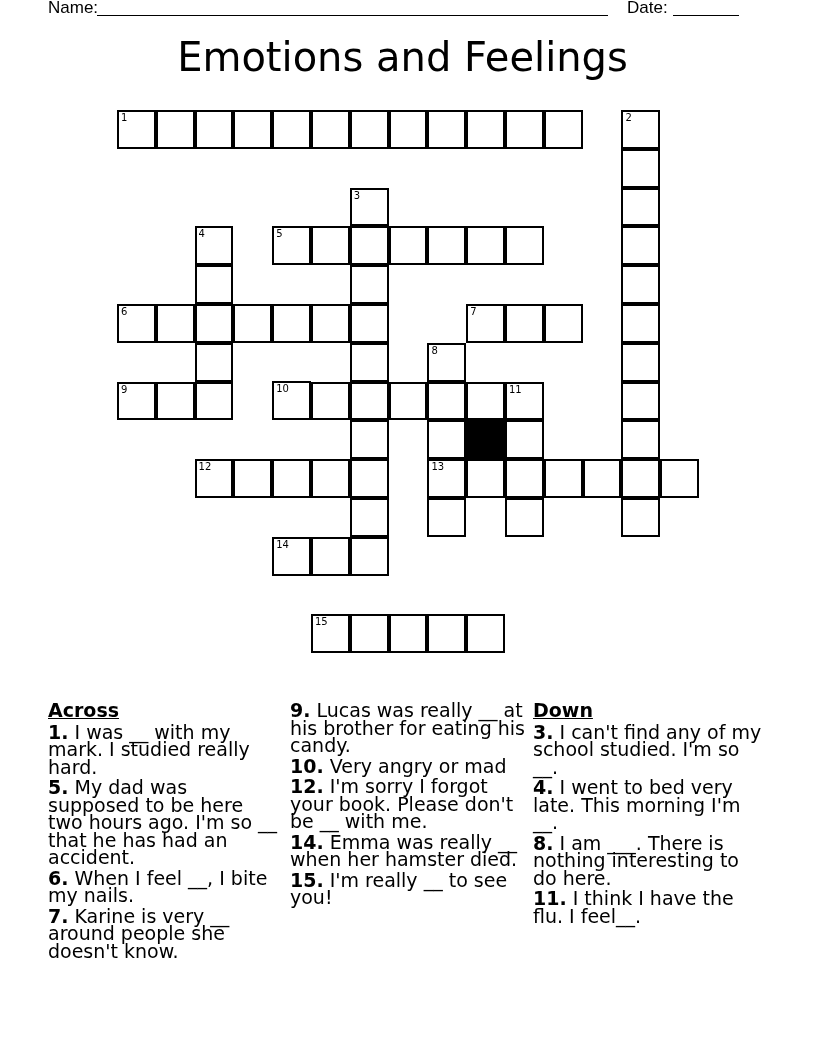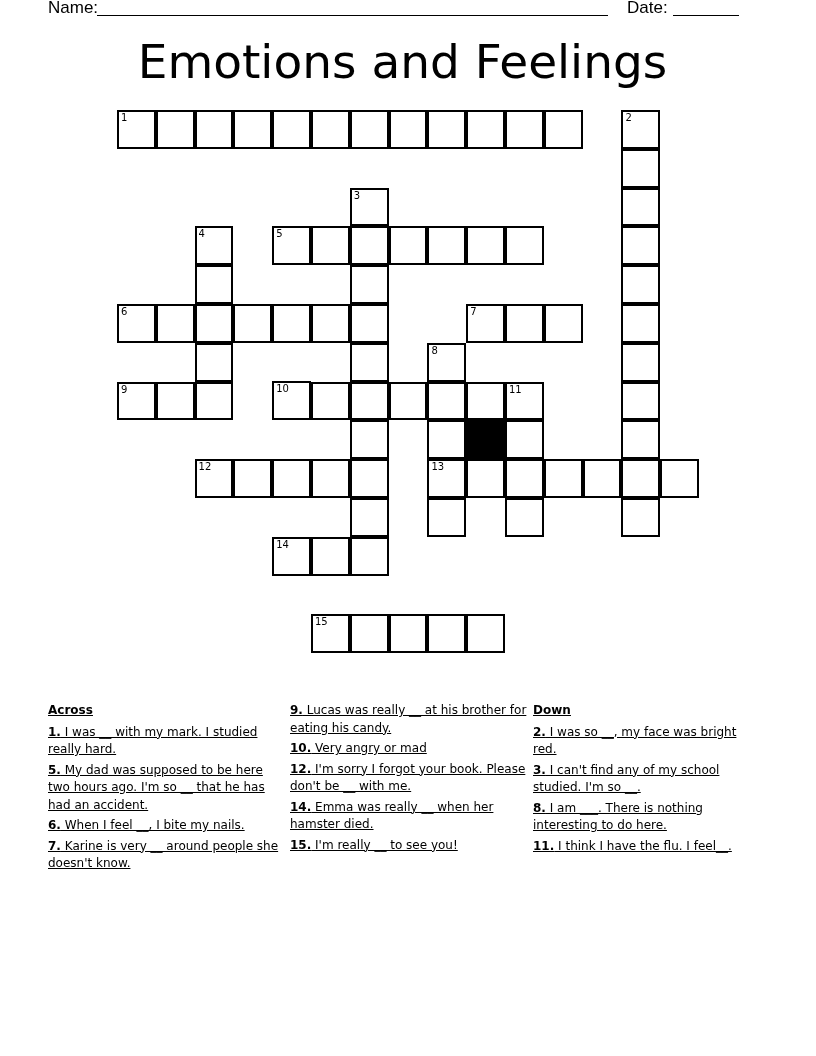--- a/index.html
+++ b/index.html
@@ -1,26 +1,26 @@
 <!DOCTYPE html>
 <html><head>
 <meta charset="utf-8">
 <style>
   html, body { margin:0; padding:0; background:#ffffff; }
   body { width:816px; height:1056px; position:relative; overflow:hidden; font-family:"DejaVu Sans", sans-serif; color:#000; }
   .header { position:absolute; top:-2px; left:48px; font-family:"Liberation Sans", sans-serif; font-size:17px; }
   .name-line { position:absolute; top:-2px; left:97px; width:511px; height:17px; border-bottom:1px solid #000; }
   .date-lbl { position:absolute; top:-2px; left:627px; font-family:"Liberation Sans", sans-serif; font-size:17px; }
   .date-line { position:absolute; top:-2px; left:673px; width:66px; height:17px; border-bottom:1px solid #000; }
-  .title { position:absolute; top:34px; left:0; width:805px; text-align:center; font-size:47px; font-family:"DejaVu Sans", sans-serif; letter-spacing:0px; }
+  .title { position:absolute; top:34px; left:0; width:805px; text-align:center; font-size:40px; font-family:"DejaVu Sans", sans-serif; letter-spacing:0px; }
   .grid { position:absolute; left:117px; top:110px; width:583px; height:545px; }
   .cell { position:absolute; width:38.8px; height:38.8px; box-sizing:border-box; border:2px solid #000; background:#fff; }
   .cell.black { background:#000; }
   .num { position:absolute; top:1px; left:2px; font-size:10px; line-height:10px; font-family:"DejaVu Sans", sans-serif; }
-  .clues { position:absolute; top:702px; font-size:12px; line-height:17.5px;text-decoration:underline; }
+  .clues { position:absolute; top:702px; font-size:19px; line-height:17.5px; }
   .col-a { left:48px; width:235px; }
   .col-b { left:290px; width:238px; }
   .col-c { left:533px; width:230px; }
   .clue-head { font-weight:bold; text-decoration:underline; margin-bottom:4px; }
   .clue { margin-bottom:3px; }
   .clue b { font-weight:bold; }
 </style>
 </head>
 <body>
 
@@ -163,18 +163,18 @@
       <div class="clue"><b>9.</b><span> Lucas was really __ at his brother for eating his candy.</span></div>
       <div class="clue"><b>10.</b><span> Very angry or mad</span></div>
       <div class="clue"><b>12.</b><span> I'm sorry I forgot your book. Please don't be __ with me.</span></div>
       <div class="clue"><b>14.</b><span> Emma was really __ when her hamster died.</span></div>
       <div class="clue"><b>15.</b><span> I'm really __ to see you!</span></div>
     </div>
 </div>
 <div class="clues col-c">
   <div class="clue-head">Down</div>
   <div id="down">
-      <div class="clue"><b>2.</b><span> I was so __, my face was bright red.</span></div>
       <div class="clue"><b>3.</b><span> I can't find any of my school studied. I'm so __.</span></div>
+      <div class="clue"><b>4.</b><span> I went to bed very late. This morning I'm __.</span></div>
       <div class="clue"><b>8.</b><span> I am ___. There is nothing interesting to do here.</span></div>
       <div class="clue"><b>11.</b><span> I think I have the flu. I feel__.</span></div>
     </div>
 </div>
 
 </body></html>

